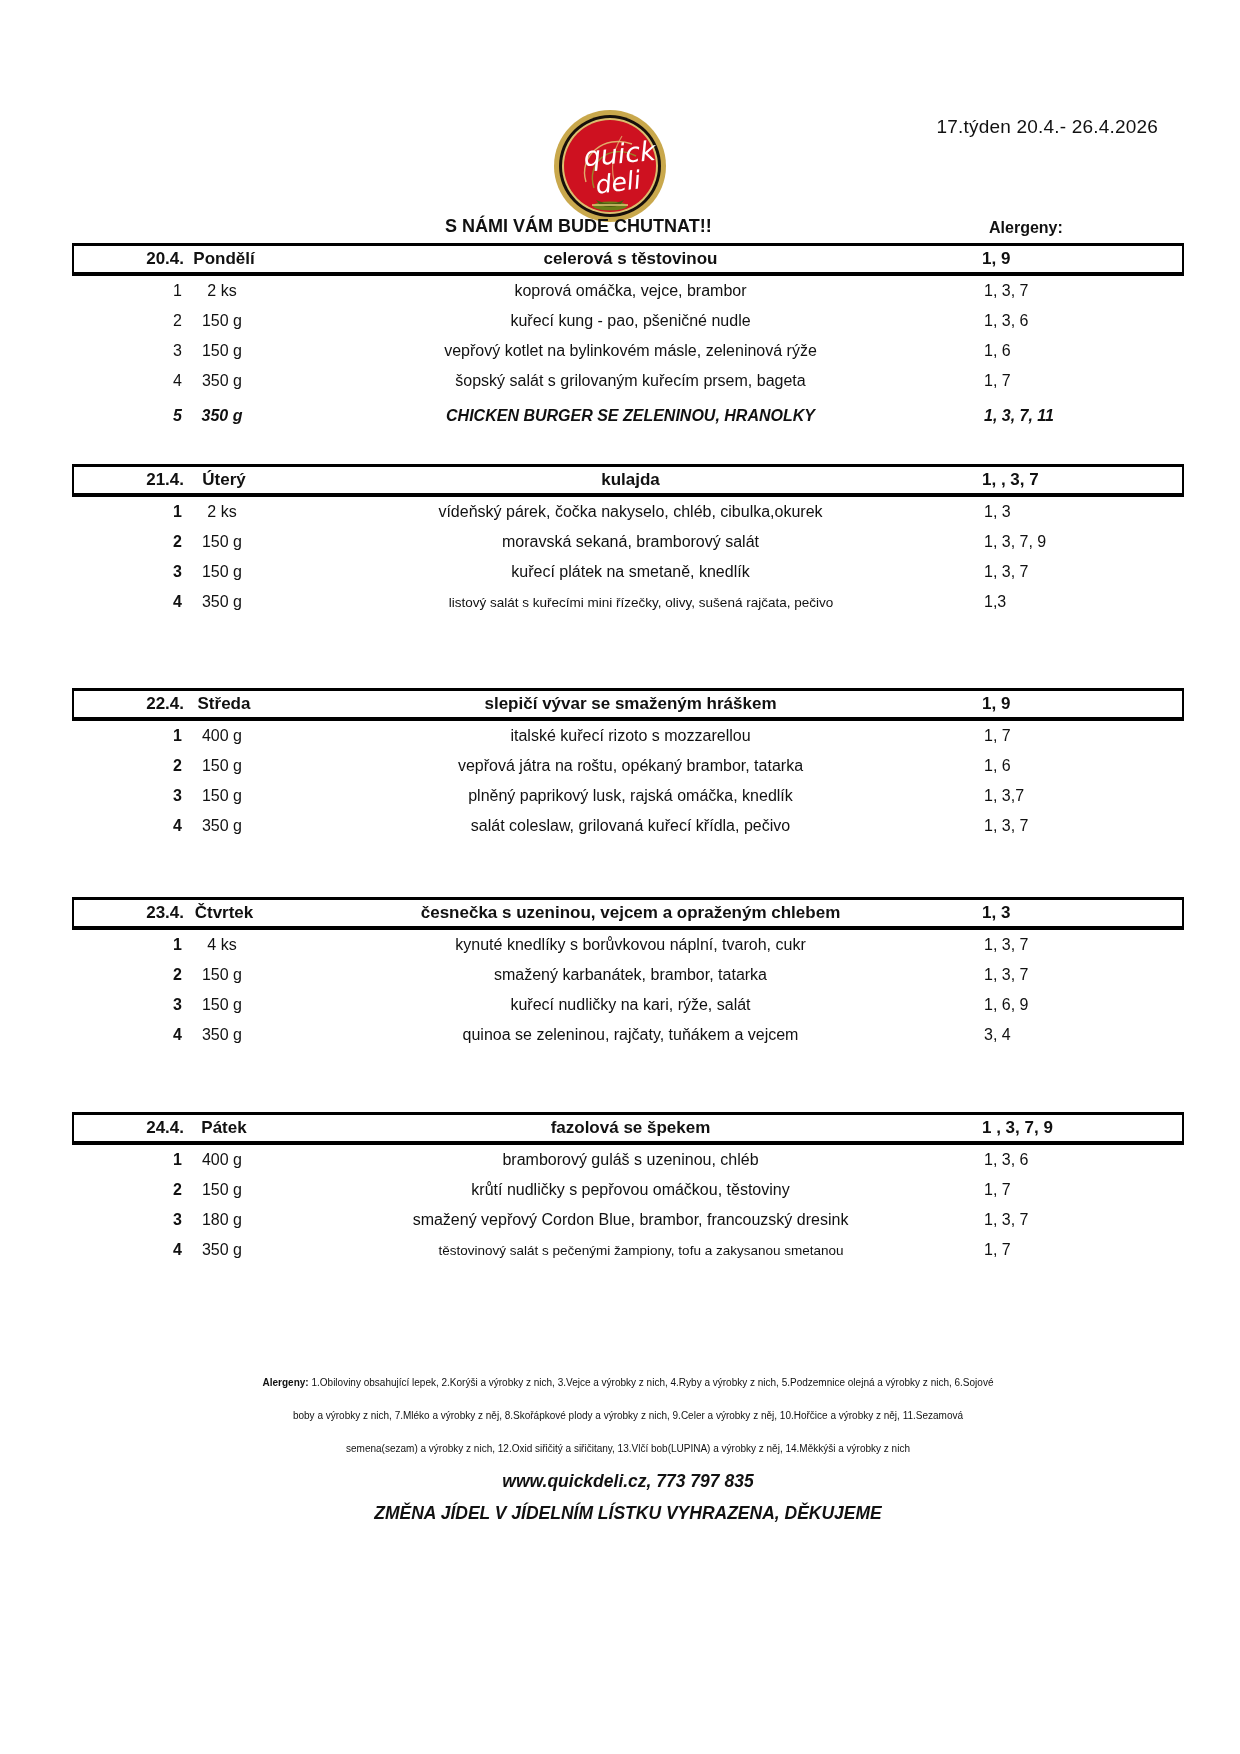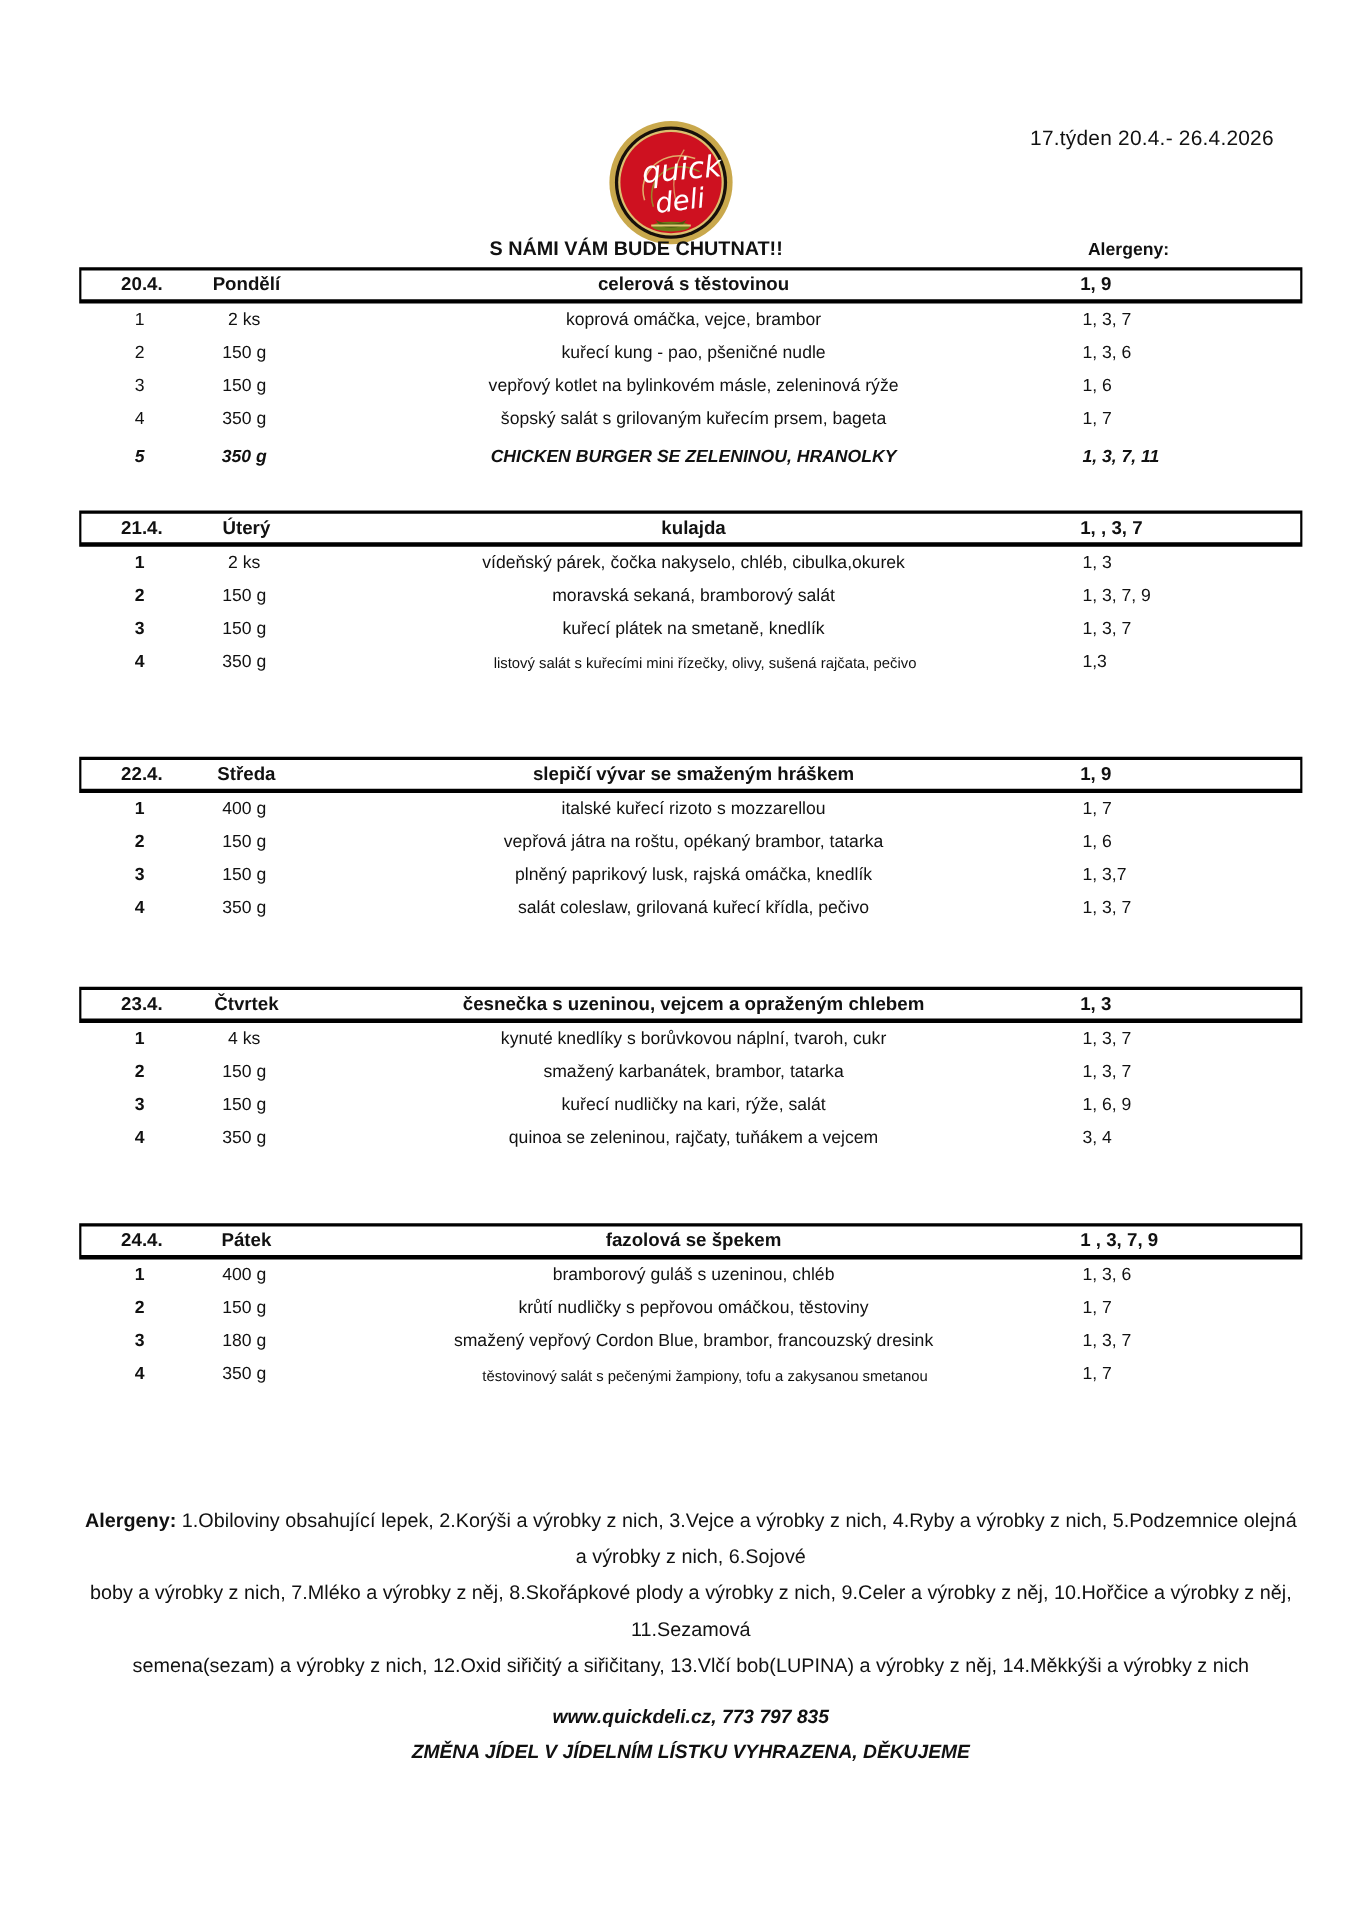--- a/index.html
+++ b/index.html
@@ -18,37 +18,37 @@
   .tagline{position:absolute;top:216px;left:445px;font-size:18px;font-weight:bold;}
   .alg-label{position:absolute;top:219px;left:989px;font-size:16px;font-weight:bold;}
   
   .menu{margin-left:72px;width:1112px;}
   .day-box{
     display:flex;align-items:center;box-sizing:border-box;height:33px;
     border:2px solid #000;border-top-width:3px;border-bottom-width:4px;
     font-weight:bold;font-size:17px;
   }
   .row{display:flex;align-items:center;height:30px;font-size:16px;}
-  .c-date{width:110px;text-align:center;flex:none;}
+  .c-date{width:110px;text-align:right;flex:none;}
   .c-day{width:80px;text-align:center;white-space:nowrap;flex:none;}
   .c-dish{flex:1;padding-left:15px;white-space:nowrap;overflow:visible;text-align:center;}
   .c-alg{width:110px;flex:none;text-align:left;padding-right:90px;white-space:nowrap;}
   .day-box .c-dish{font-size:17px;}
   .nums-bold .row .c-date{font-weight:bold;}
   .row.small .c-dish{font-size:13.5px;padding-left:36px;}
   .row.special{font-weight:bold;font-style:italic;margin-top:5px;}
   .gap-tue{margin-top:33px;}
   .gap-wed{margin-top:71px;}
   .gap-thu{margin-top:56px;}
   .gap-fri{margin-top:62px;}
   
   .legend{margin-top:101px;margin-left:72px;width:1112px;text-align:center;
-          font-size:18px;line-height:33px;}
+          font-size:10px;line-height:33px;}
   .legend .b{font-weight:bold;}
-  .contact{margin-top:13px;margin-left:72px;width:1112px;text-align:center;
+  .contact{margin-left:72px;width:1112px;text-align:center;
            font-weight:bold;font-style:italic;font-size:17.5px;line-height:32px;}
   .logo text{font-family:"DejaVu Sans", sans-serif;}
 </style>
 </head>
 <body>
 
 <div class="page">
 
   <div class="header">
     <svg class="logo" viewBox="0 0 116 116">

